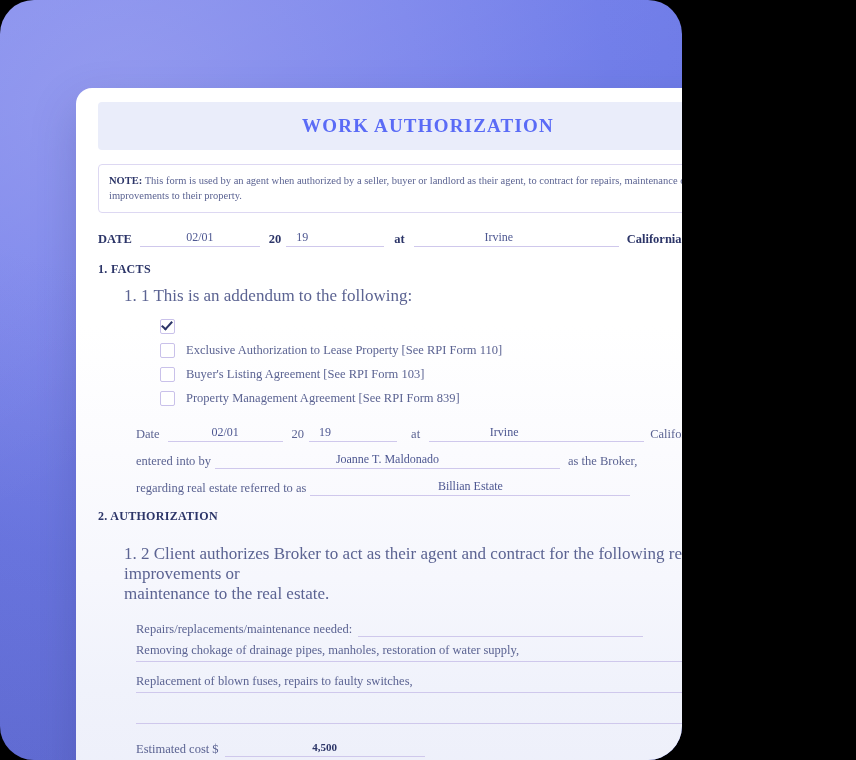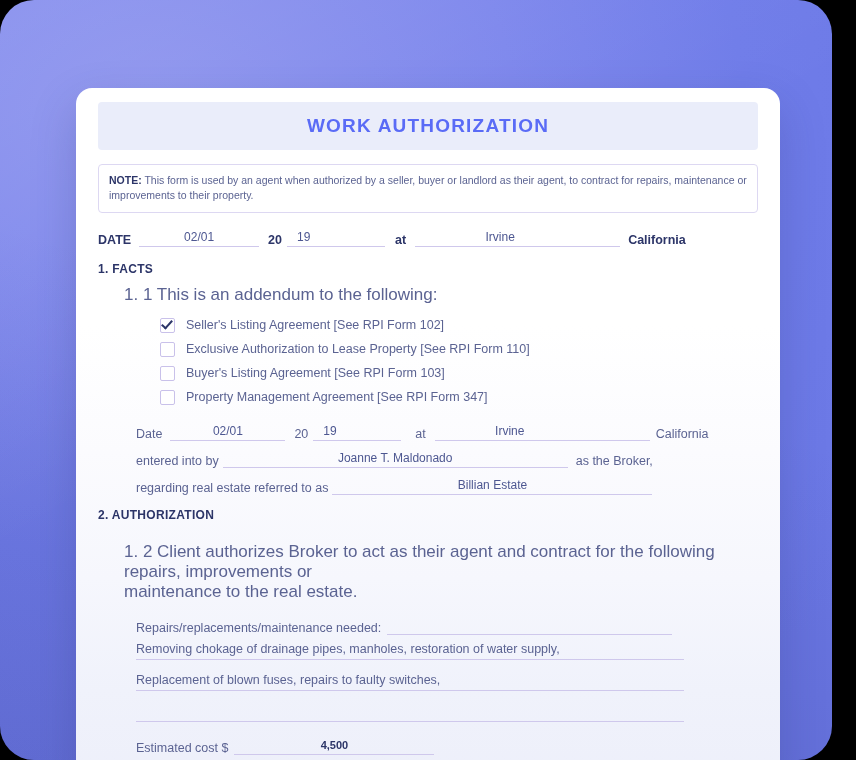--- a/index.html
+++ b/index.html
@@ -11,26 +11,27 @@
   body {
     width: 856px;
     height: 760px;
     overflow: hidden;
     font-family: "Liberation Sans", sans-serif;
   }
 
   
   #viewport {
     position: relative;
-    width: 832px;
+    width: 682px;
     height: 760px;
     border-radius: 34px;
     overflow: hidden;
     background:
       radial-gradient(115% 95% at 18% 14%, #8b92ee 0%, #7b85ec 38%, #6f7ce9 62%, #6a77e4 100%);
+    font-family: Liberation Serif, serif;
   }
   #viewport::after {
     
     content: "";
     position: absolute;
     inset: 0;
     pointer-events: none;
     background:
       linear-gradient(150deg, rgba(255,255,255,.10) 0%, rgba(255,255,255,0) 45%),
       linear-gradient(15deg, rgba(40,40,110,.16) 0%, rgba(40,40,110,0) 55%);
@@ -252,36 +253,35 @@
       </div>
 
       <div class="section-head">1. FACTS</div>
 
       <div class="clause">1. 1 This is an addendum to the following:</div>
 
       <div class="cb-list">
 
         <div class="cb-row">
           <span class="cb checked"></span>
-          <span class="cb-label">Seller's Listing Agreement [See RPI Form 102]</span>
         </div>
 
         <div class="cb-row">
           <span class="cb"></span>
           <span class="cb-label">Exclusive Authorization to Lease Property [See RPI Form 110]</span>
         </div>
 
         <div class="cb-row">
           <span class="cb"></span>
           <span class="cb-label">Buyer's Listing Agreement [See RPI Form 103]</span>
         </div>
 
         <div class="cb-row">
           <span class="cb"></span>
-          <span class="cb-label">Property Management Agreement [See RPI Form 347]</span>
+          <span class="cb-label">Property Management Agreement [See RPI Form 839]</span>
         </div>
       </div>
 
       <div class="subblock">
 
         <div class="sub-row">
           <span class="txt" style="margin-right:8px;">Date</span>
           <div class="field val" style="width:115px;">02/01</div>
           <span class="txt" style="margin:0 5px 0 9px;">20</span>
           <div class="field left val" style="width:78px;">19</div>

